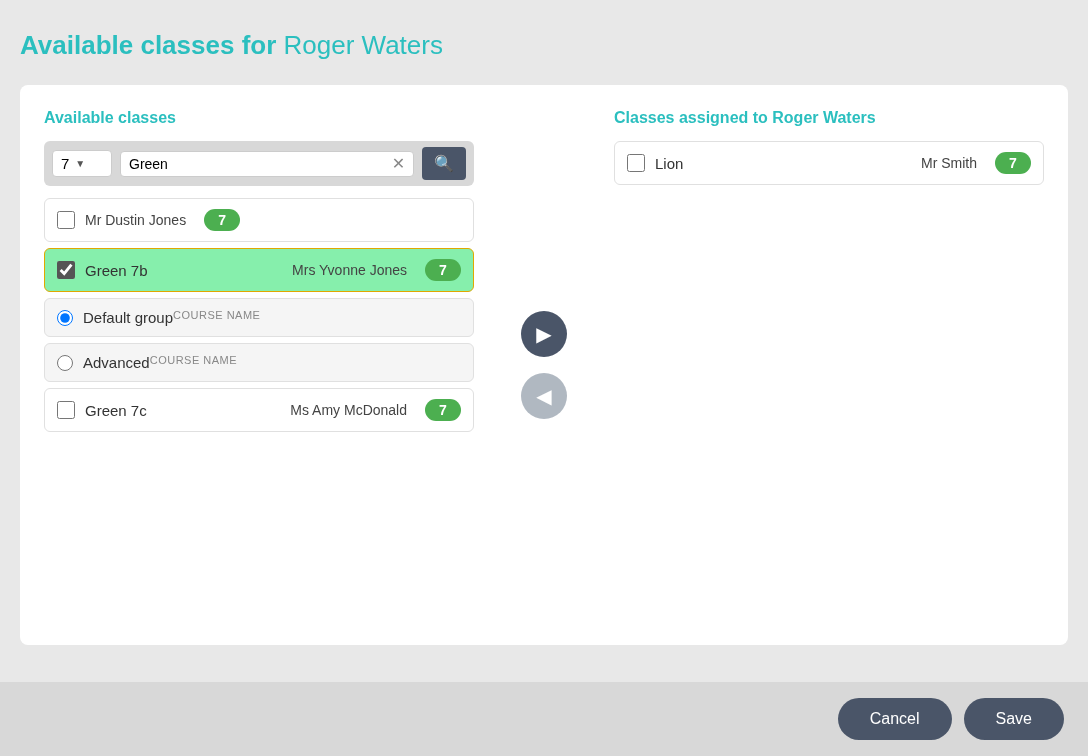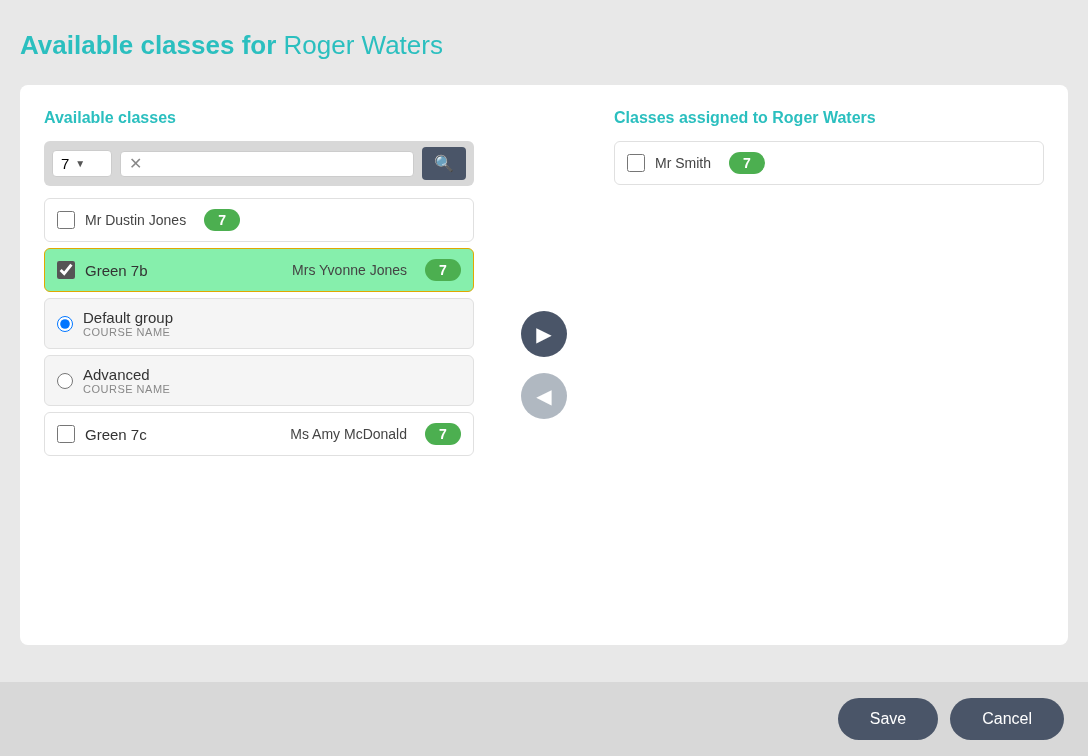--- a/index.html
+++ b/index.html
@@ -158,21 +158,21 @@
       text-align: center;
     }
     .sub-label {
       font-size: 11px;
       color: #888;
       text-transform: uppercase;
       letter-spacing: 0.5px;
     }
     .class-name-group {
       display: flex;
-      flex-direction: column;
+      flex-direction: row;
     }
     .class-name-main {
       font-size: 15px;
       color: #333;
     }
     
     .transfer-col {
       display: flex;
       flex-direction: column;
       align-items: center;
@@ -247,20 +247,21 @@
 
     <div class="panel-left">
       <div class="panel-section-title">Available classes</div>
 
       <div class="search-bar">
         <button class="grade-dropdown">
           <span>7</span>
           <span class="dropdown-arrow">▼</span>
         </button>
         <div class="search-input-wrap">
+          <input class="search-input" type="text" value="Green" style="">
           <button class="clear-btn">✕</button>
         </div>
         <button class="search-btn">
           <span>🔍</span>
         </button>
       </div>
 
       <div class="class-list">
 
         <div class="class-item">
@@ -311,24 +312,25 @@
       </button>
     </div>
 
     <div class="panel-right">
       <div class="panel-section-title">Classes assigned to Roger Waters</div>
 
       <div class="assigned-list">
 
         <div class="class-item">
           <input type="checkbox" class="class-checkbox" style="">
+          <span class="class-name">Lion</span>
           <span class="class-teacher">Mr Smith</span>
           <span class="count-badge">7</span>
         </div>
       </div>
     </div>
   </div>
 </div>
 
 <div class="footer-bar">
+  <button class="footer-btn cancel">Cancel</button>
   <button class="footer-btn save">Save</button>
-  <button class="footer-btn cancel">Cancel</button>
 </div>
 
 </body></html>

